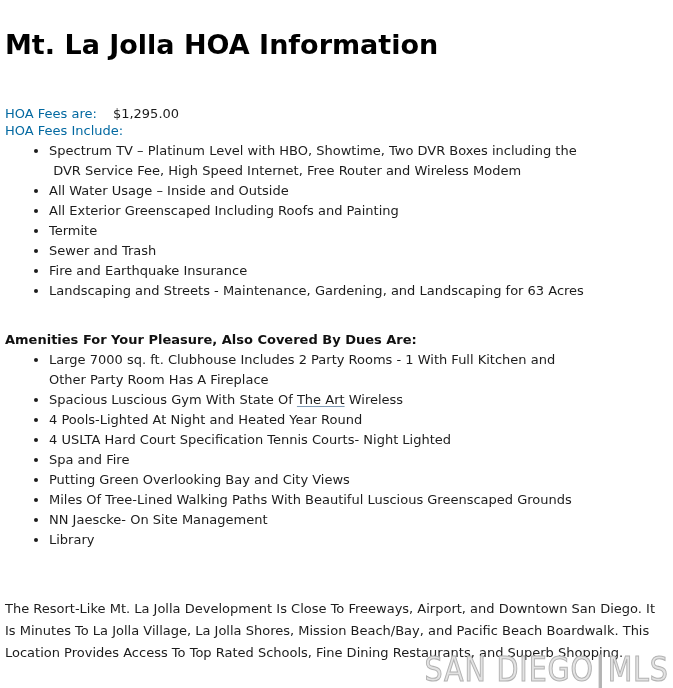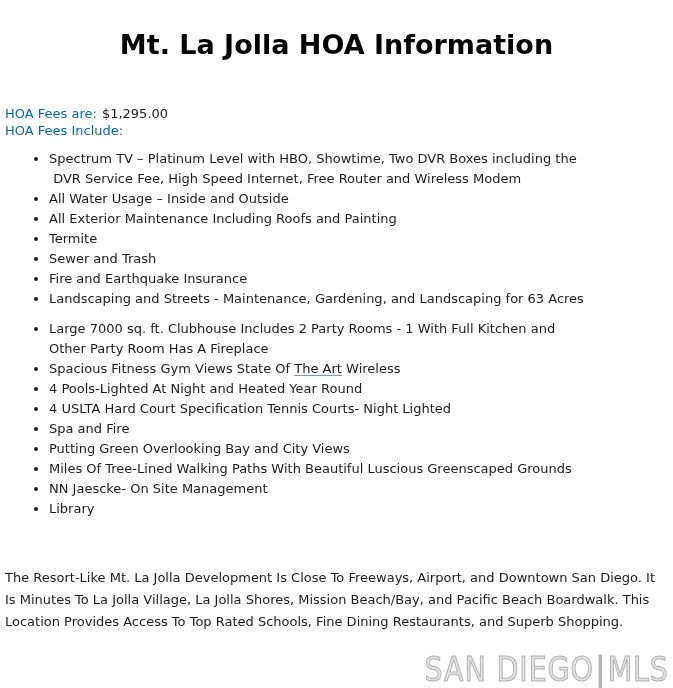--- a/index.html
+++ b/index.html
@@ -14,39 +14,38 @@
     position: relative;
     overflow: hidden;
   }
   .content {
     padding: 0 5px;
   }
   .page-title {
     font-size: 27px;
     font-weight: bold;
     color: #000000;
-    text-align: center;
     line-height: 32px;
     margin: 29px 0 0 0;
   }
   .fees-block {
     margin-top: 44px;
   }
   .fees-line {
     line-height: 17px;
   }
   .bold-label {
     font-weight: normal;
     color: #0369a1;
   }
   .fees-amount {
-    margin-left: 5px;
+    margin-left: 16px;
   }
   ul.bullet-list {
-    margin: 10px 0 0 0;
+    margin: 2px 0 0 0;
     padding-left: 44px;
     list-style: disc outside;
   }
   ul.bullet-list li {
     line-height: 20px;
     white-space: pre-line; 
   }
   .section-heading {
     font-weight: bold;
     color: #111111;
@@ -92,32 +91,33 @@
     <div class="fees-line">
       <span class="bold-label">HOA Fees are:</span><span class="fees-amount">$1,295.00</span>
     </div>
     <div class="fees-line bold-label">HOA Fees Include:</div>
   </div>
 
   <ul class="bullet-list">
       <li>Spectrum TV – Platinum Level with HBO, Showtime, Two DVR Boxes including the
 &nbsp;DVR Service Fee, High Speed Internet, Free Router and Wireless Modem</li>
       <li>All Water Usage – Inside and Outside</li>
-      <li>All Exterior Maintenance Including Roofs and Painting</li>
+      <li>All Exterior Greenscaped Including Roofs and Painting</li>
       <li>Termite</li>
       <li>Sewer and Trash</li>
       <li>Fire and Earthquake Insurance</li>
       <li>Landscaping and Streets - Maintenance, Gardening, and Landscaping for 63 Acres</li>
     </ul>
 
+  <div class="section-heading">Amenities For Your Pleasure, Also Covered By Dues Are:</div>
 
   <ul class="bullet-list">
       <li>Large 7000 sq. ft. Clubhouse Includes 2 Party Rooms - 1 With Full Kitchen and
 Other Party Room Has A Fireplace</li>
-      <li><span>Spacious Fitness Gym Views State Of </span><span class="underlined">The Art</span><span> Wireless</span></li>
+      <li><span>Spacious Luscious Gym With State Of </span><span class="underlined">The Art</span><span> Wireless</span></li>
       <li>4 Pools-Lighted At Night and Heated Year Round</li>
       <li>4 USLTA Hard Court Specification Tennis Courts- Night Lighted</li>
       <li>Spa and Fire</li>
       <li>Putting Green Overlooking Bay and City Views</li>
       <li>Miles Of Tree-Lined Walking Paths With Beautiful Luscious Greenscaped Grounds</li>
       <li>NN Jaescke- On Site Management</li>
       <li>Library</li>
     </ul>
 
   <p class="footer-paragraph">The Resort-Like Mt. La Jolla Development Is Close To Freeways, Airport, and Downtown San Diego. It Is Minutes To La Jolla Village, La Jolla Shores, Mission Beach/Bay, and Pacific Beach Boardwalk. This Location Provides Access To Top Rated Schools, Fine Dining Restaurants, and Superb Shopping.</p>

